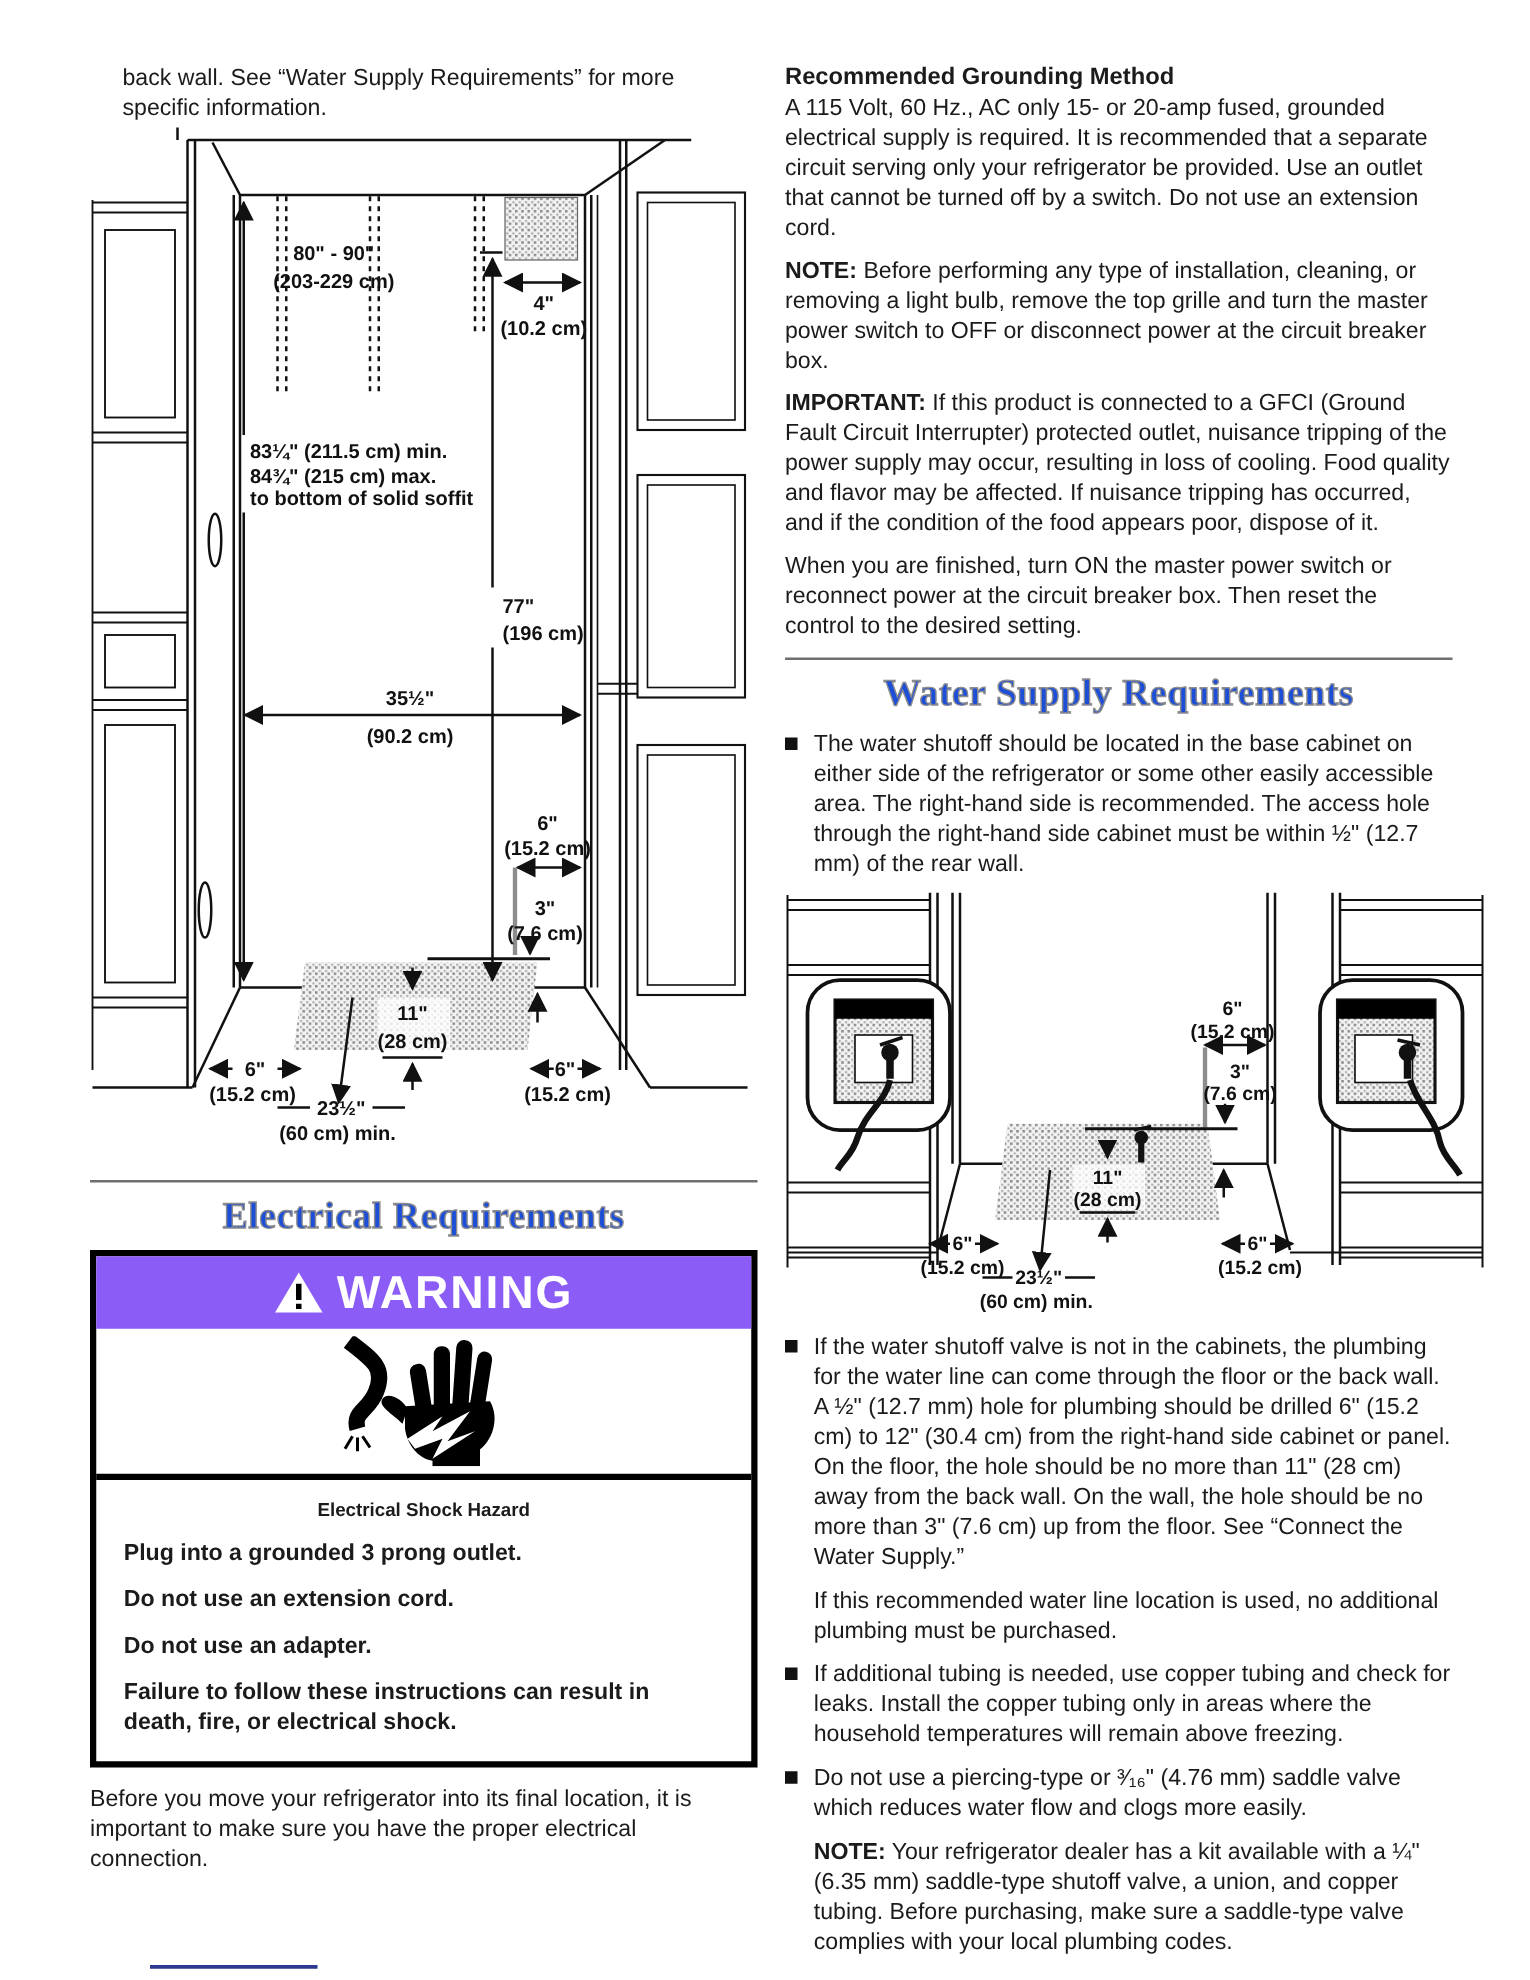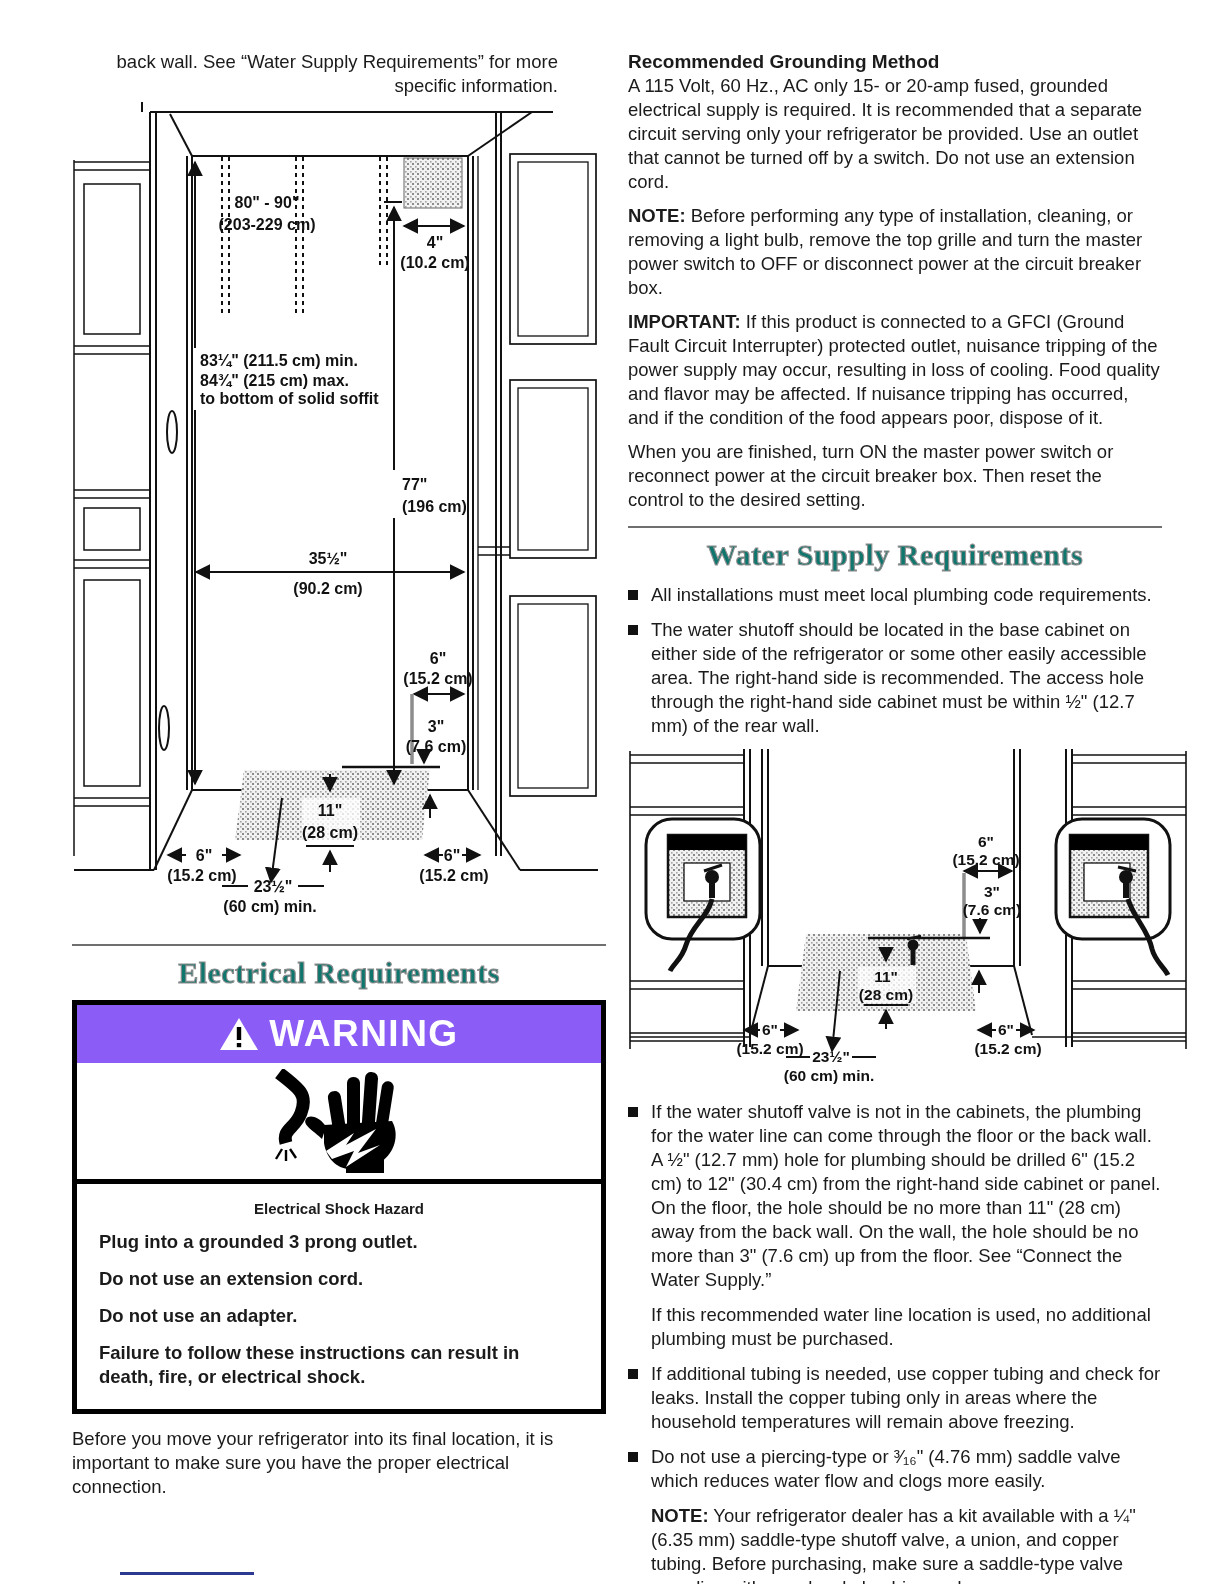--- a/index.html
+++ b/index.html
@@ -11,27 +11,27 @@
   .col { position:absolute; top:50px; width:534px; }
   .col-left  { left:72px; }
   .col-right { left:628px; }
 
   p, h3 { margin:0; }
   .body-text { font-size:18.5px; line-height:24px; }
   .para { margin-bottom:10px; }
   .sect-head { font-size:19px; font-weight:700; line-height:24px; }
   .lead { font-weight:700; }
 
-  .intro { margin-left:26px; width:460px;text-align:right; }
+  .intro { margin-left:26px; width:460px; }
 
   .rule { border:none; border-top:2px solid #6f6f6f; margin:14px 0 10px 0; }
 
   .hollow {
     font-family:"Liberation Serif", serif; font-weight:700; font-size:30px;
-    text-align:center; color:#0f766e; -webkit-text-stroke:1.1px #8d8d8d;
+    text-align:center; color:#1d4ed8; -webkit-text-stroke:1.1px #8d8d8d;
     letter-spacing:.5px; margin:6px 0 10px 0; line-height:34px;
   }
 
   
   .b { display:flex; gap:13px; margin:11px 0; }
   .sq { width:10px; height:10px; background:#111; margin-top:7px; flex:none; }
   .bt { font-size:18.5px; line-height:24px; }
   .bt .subp { margin-top:11px; }
 
   
@@ -240,24 +240,20 @@
     <p class="body-text para"><span class="lead">NOTE:</span><span> Before performing any type of installation, cleaning, or removing a light bulb, remove the top grille and turn the master power switch to OFF or disconnect power at the circuit breaker box.</span></p>
 
     <p class="body-text para"><span class="lead">IMPORTANT:</span><span> If this product is connected to a GFCI (Ground Fault Circuit Interrupter) protected outlet, nuisance tripping of the power supply may occur, resulting in loss of cooling. Food quality and flavor may be affected. If nuisance tripping has occurred, and if the condition of the food appears poor, dispose of it.</span></p>
 
     <p class="body-text para">When you are finished, turn ON the master power switch or reconnect power at the circuit breaker box. Then reset the control to the desired setting.</p>
 
     <hr class="rule">
 
     <h2 class="hollow">Water Supply Requirements</h2>
 
-    <div class="b">
-      <span class="sq"></span>
-      <div class="bt">All installations must meet local plumbing code requirements.</div>
-    </div>
 
     <div class="b">
       <span class="sq"></span>
       <div class="bt">The water shutoff should be located in the base cabinet on either side of the refrigerator or some other easily accessible area. The right-hand side is recommended. The access hole through the right-hand side cabinet must be within ½" (12.7 mm) of the rear wall.</div>
     </div>
 
     <svg class="diag" width="560" height="340" viewBox="0 0 560 340" style="margin:4px 0 2px 0;">
       <defs>
         <marker id="ah2" viewBox="0 0 10 10" refX="9" refY="5" markerWidth="8" markerHeight="8" orient="auto-start-reverse">
           <path d="M0,0 L10,5 L0,10 z" fill="#111"></path>

